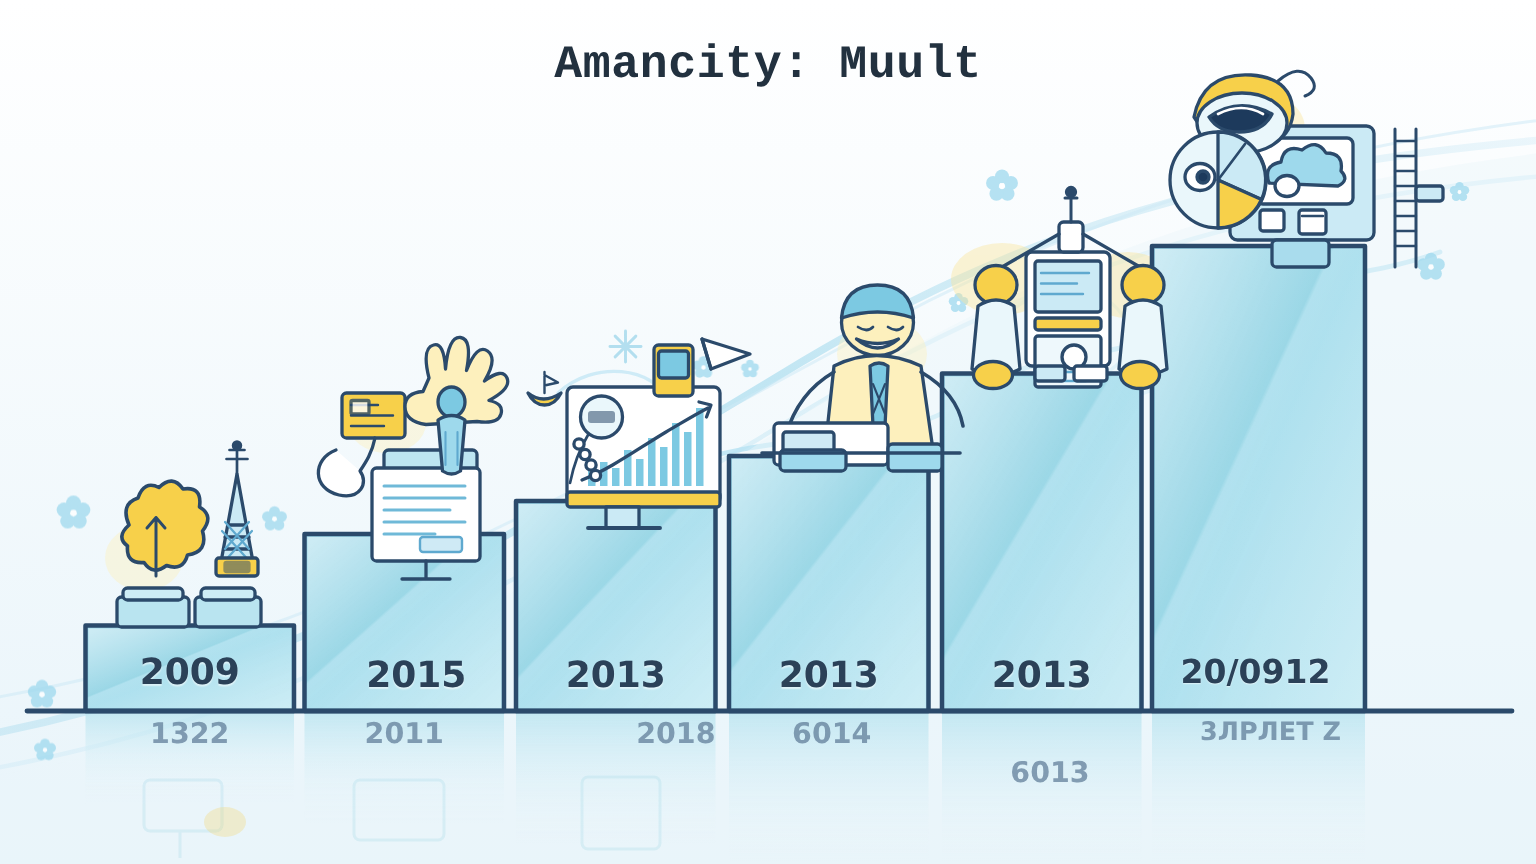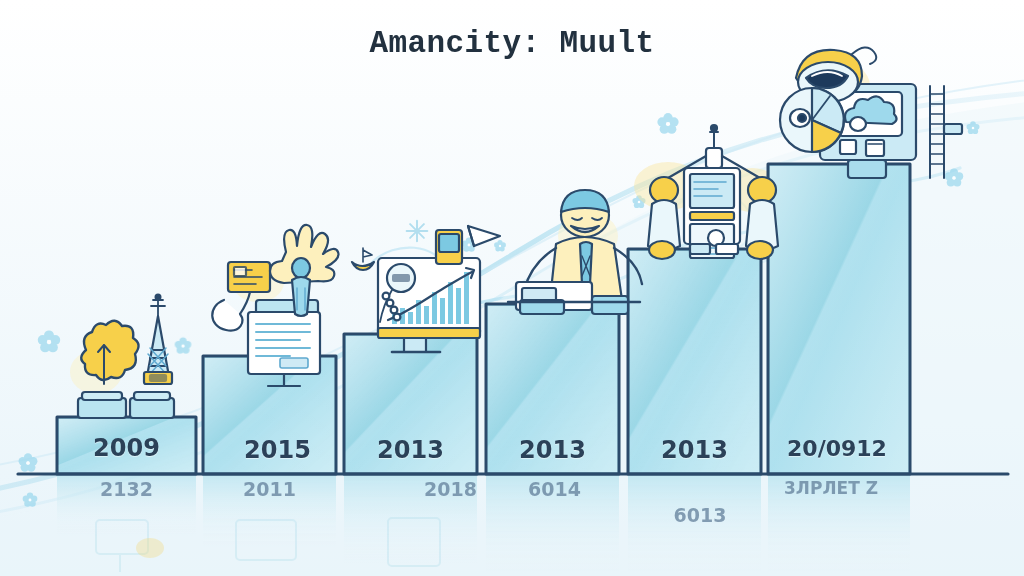--- a/index.html
+++ b/index.html
@@ -393,21 +393,21 @@
 
   <div class="title">Amancity: Muult</div>
 
   <div class="barlabel" style="left:57px;top:434px;width:139px;">2009</div>
   <div class="barlabel" style="left:203px;top:436px;width:149px;">2015</div>
   <div class="barlabel" style="left:344px;top:436px;width:133px;">2013</div>
   <div class="barlabel" style="left:486px;top:436px;width:133px;">2013</div>
   <div class="barlabel" style="left:628px;top:436px;width:133px;">2013</div>
   <div class="barlabel" style="left:768px;top:436px;width:138px;font-size:22px;">20/0912</div>
 
-  <div class="sublabel" style="left:57px;top:478px;width:139px;">2132</div>
+  <div class="sublabel" style="left:57px;top:478px;width:139px;">1322</div>
   <div class="sublabel" style="left:203px;top:478px;width:133px;">2011</div>
   <div class="sublabel" style="left:344px;top:478px;width:133px;text-align:right;">2018</div>
   <div class="sublabel" style="left:496px;top:478px;width:117px;">6014</div>
   <div class="sublabel" style="left:628px;top:504px;width:144px;">6013</div>
-  <div class="sublabel" style="left:768px;top:478px;width:126px;font-size:17px;">3ЛРЛЕТ Z</div>
+  <div class="sublabel" style="left:768px;top:478px;width:126px;font-size:17px;padding-left:16px;">3ЛРЛЕТ Z</div>
 
   <div class="vignette"></div>
 </div>
 
 </body></html>

